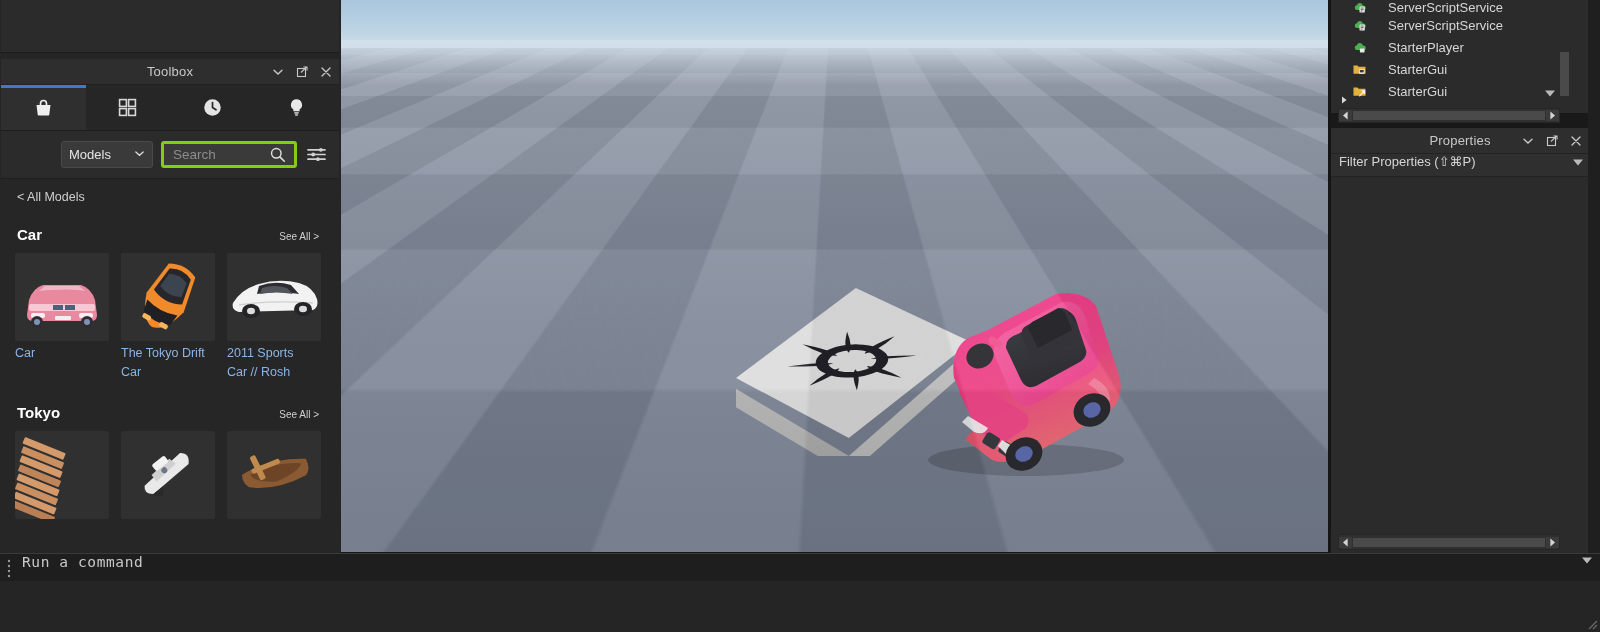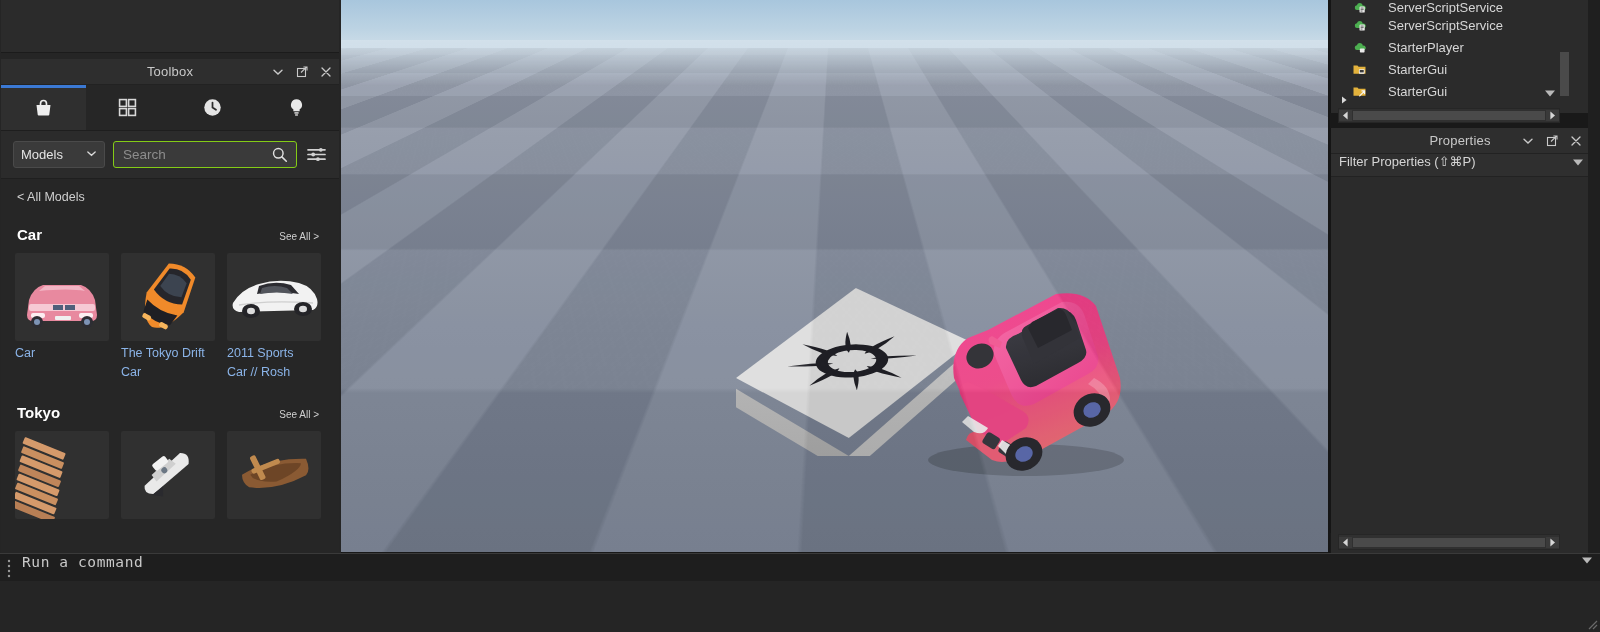--- a/index.html
+++ b/index.html
@@ -27,22 +27,22 @@
   .tabs{height:45px;background:#262626;display:flex;border-bottom:1px solid #1e1e1e;}
   .tab{flex:1;display:flex;align-items:center;justify-content:center;position:relative;
       cursor:pointer;}
   .tab.active{background:#2f2f2f;}
   .tab.active:after{content:"";position:absolute;left:0;right:0;top:0;height:3px;background:#3b79d4;}
   .tab svg{display:block;}
 
   .search-row{height:47px;display:flex;align-items:center;gap:8px;padding:0 12px;background:#2b2b2b;}
   .dropdown{width:92px;height:27px;background:#3a3a3a;border:1px solid #4a4a4a;border-radius:3px;
       display:flex;align-items:center;justify-content:space-between;padding:0 7px;
-      color:#e4e4e4;font-size:13px;cursor:pointer;box-sizing:border-box;}
-  .searchbox{flex:1;height:27px;background:#3a3a3a;border:1px solid #84cc16;border-radius:3px;
+      color:#e4e4e4;font-size:13px;cursor:pointer;box-sizing:border-box;margin-left:48px;}
+  .searchbox{flex:1;height:27px;background:#3a3a3a;border:3px solid #84cc16;border-radius:3px;
       display:flex;align-items:center;padding:0 6px 0 9px;box-sizing:border-box;}
   .searchbox .ph{flex:1;color:#8d8d8d;font-size:13.5px;}
   .icon-btn{width:22px;height:22px;display:flex;align-items:center;justify-content:center;
       cursor:pointer;color:#d2d2d2;}
 
   .tb-body{background:#262626;height:427px;overflow:hidden;position:relative;
       border-top:1px solid #1f1f1f;}
   .crumb{color:#cfcfcf;font-size:12.5px;padding:11px 0 0 16px;cursor:pointer;}
   .cat-head{display:flex;align-items:baseline;justify-content:space-between;
       padding:22px 20px 0 16px;}

